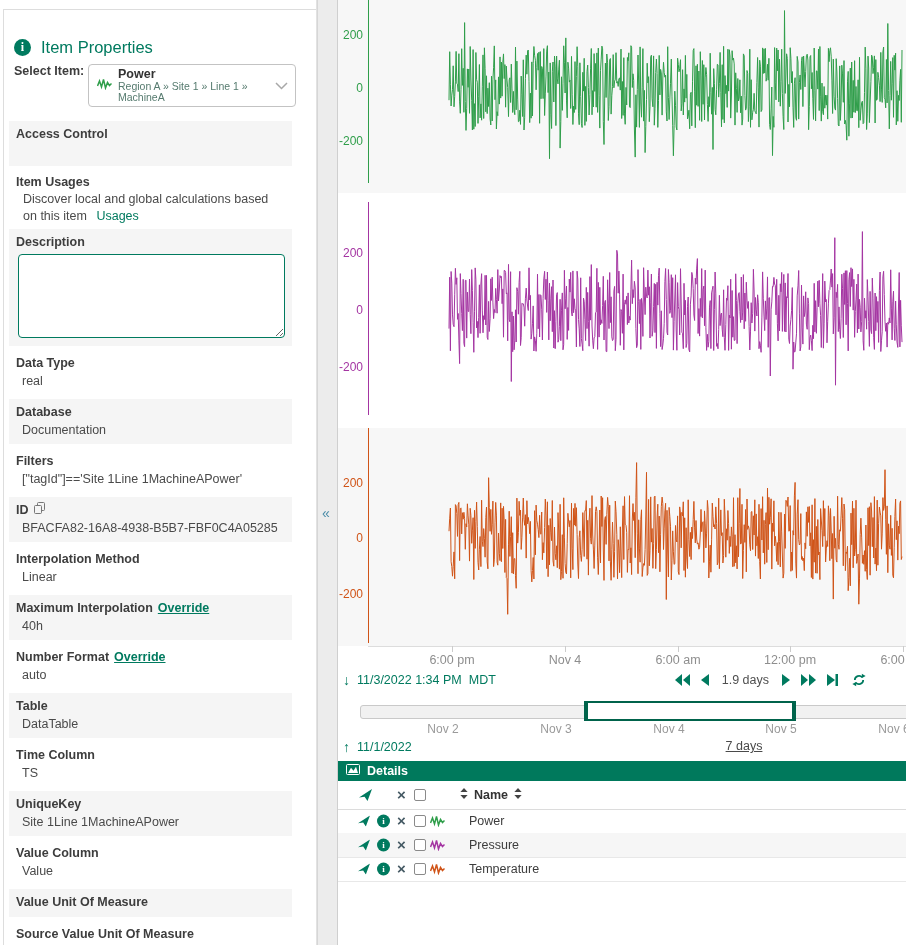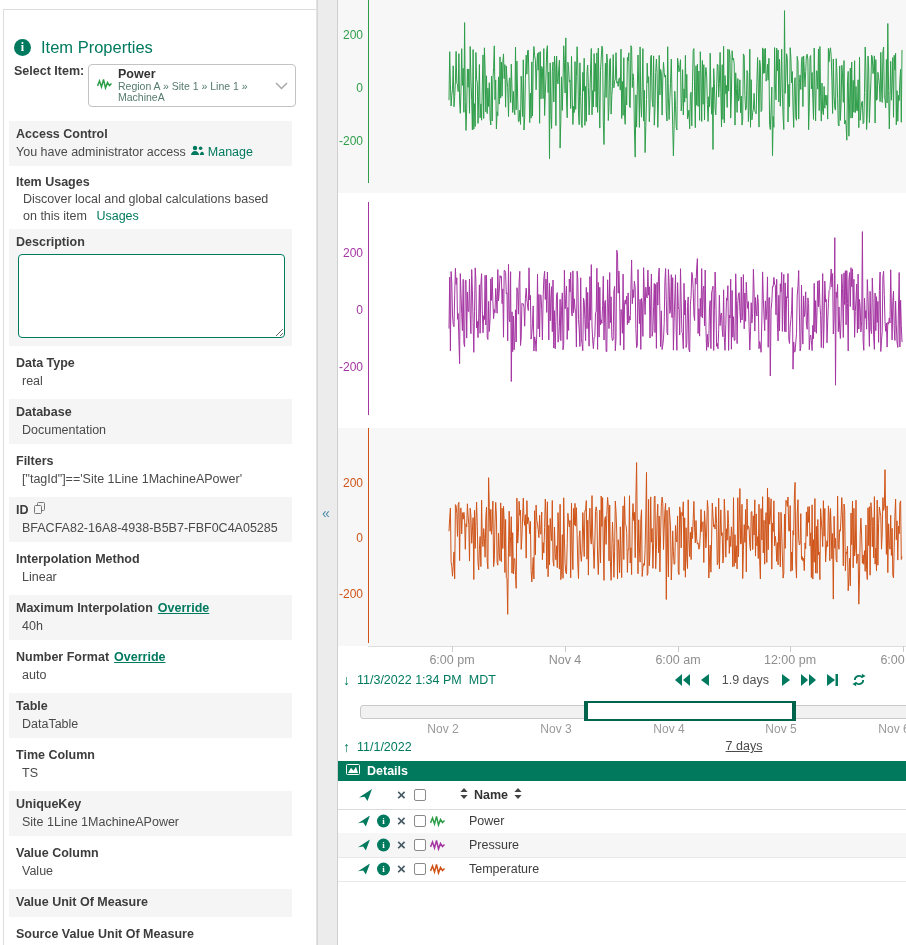--- a/index.html
+++ b/index.html
@@ -114,32 +114,20 @@
           <svg width="13" height="8" viewBox="0 0 13 8">
               <polyline points="1,1 6.5,6.5 12,1" fill="none" stroke="#a8a8a8" stroke-width="1.5"></polyline>
             </svg>
         </span>
       </div>
     </div>
 
     <div id="sections" style="margin-top:9px;">
       <div class="sec" style="height:45px;">
         <div class="sec-label">Access Control</div>
-        <div class="sec-text">
-          <span>You have administrator access</span>
-          <span><svg width="14" height="11" viewBox="0 0 14 11">
-                <g fill="#007a5f">
-                  <circle cx="5" cy="3" r="2.2"></circle>
-                  <path d="M1 10c0-2.3 1.8-4.1 4-4.1s4 1.8 4 4.1z"></path>
-                  <circle cx="10.6" cy="3.3" r="1.8"></circle>
-                  <path d="M9.8 10c.2-1.9 1.1-3.3 2.4-3.3 1.1 0 1.8 1.5 1.8 3.3z"></path>
-                </g>
-              </svg></span>
-          <a class="tlink">Manage</a>
-        </div>
       </div>
 
       <div class="sec white" style="height:57px;">
         <div class="sec-label">Item Usages</div>
         <div class="sec-text indent">
           <span>Discover local and global calculations based on this item</span>
           <a class="tlink" style="margin-left:6px;">Usages</a>
         </div>
       </div>
 

